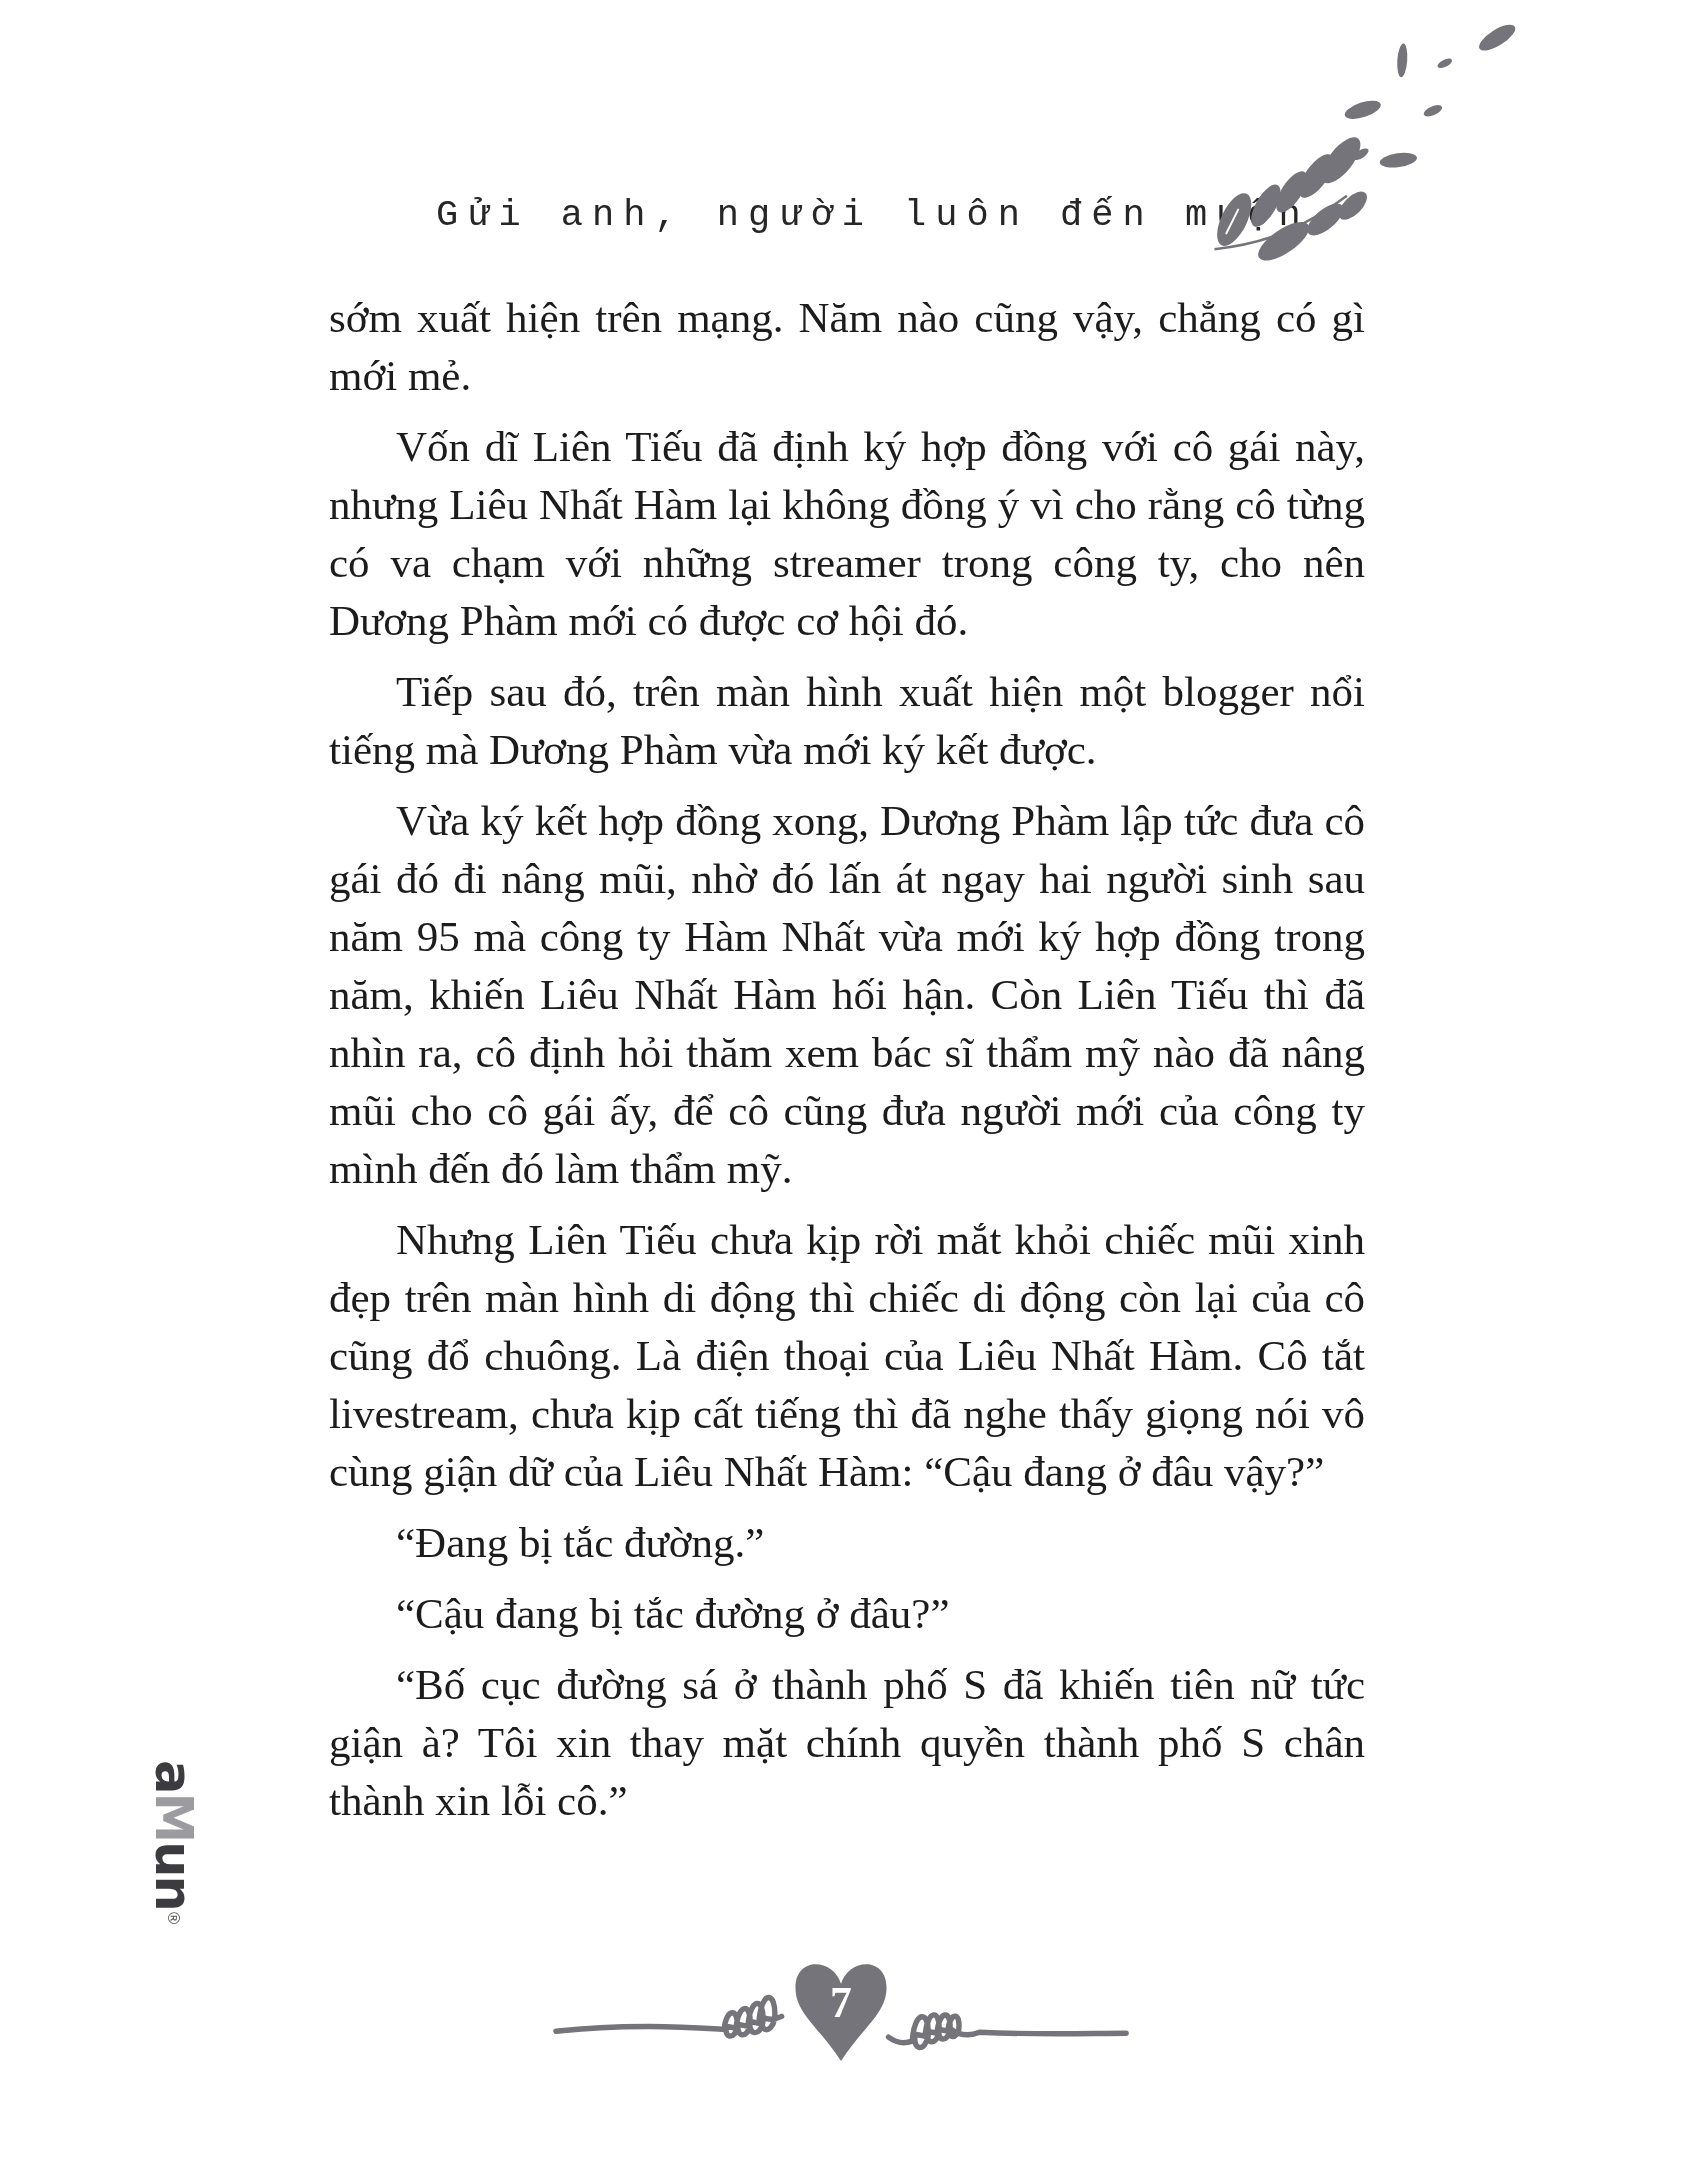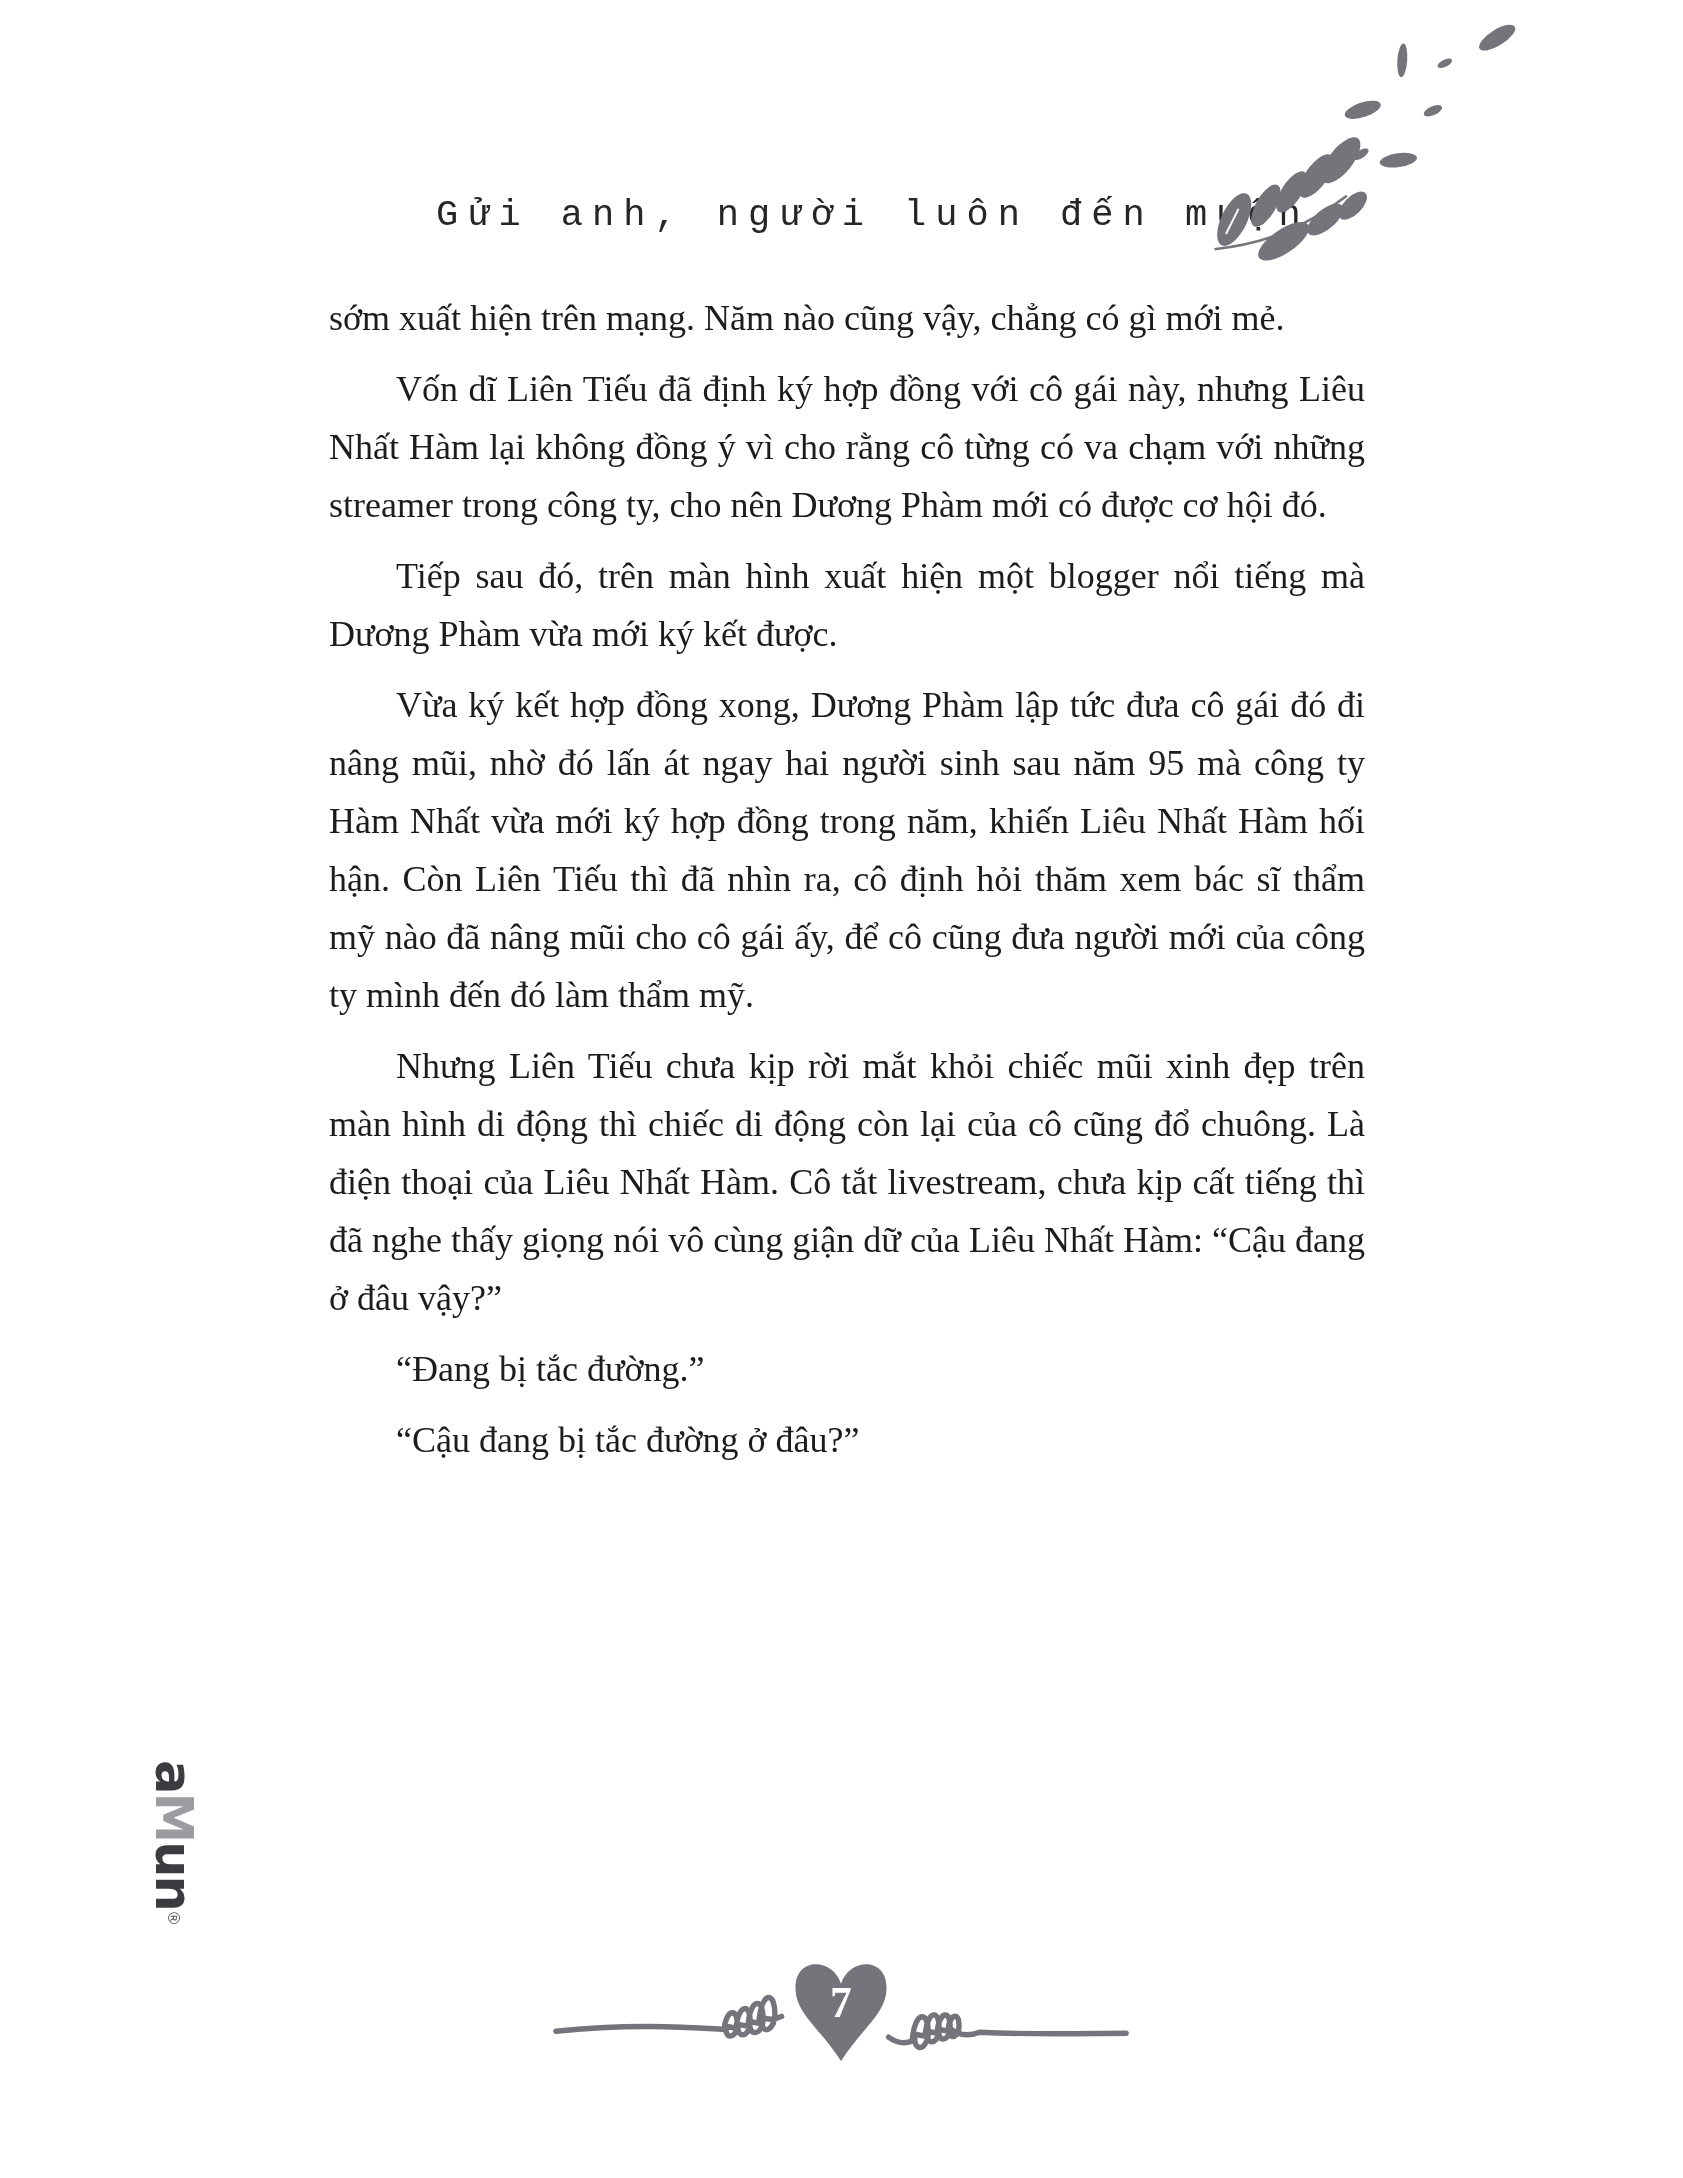--- a/index.html
+++ b/index.html
@@ -24,21 +24,21 @@
   .leaves-svg{
     position:absolute;
     left:1212px;top:6px;
     width:341px;height:259px;
   }
   
   .body-text{
     position:absolute;
     left:329px;top:289px;
     width:1036px;
-    font-size:36px;
+    font-size:43px;
     line-height:58px;
     color:#1c1c1c;
     text-align:justify;
   }
   .body-text p{margin:0 0 13px 0;}
   .body-text p.indent{text-indent:67px;}
   
   .amun-logo{
     position:absolute;
     left:95px;top:1764px;
@@ -102,20 +102,21 @@
   </svg>
 
   <div class="body-text">
     <p>sớm xuất hiện trên mạng. Năm nào cũng vậy, chẳng có gì mới mẻ.</p>
     <p class="indent">Vốn dĩ Liên Tiếu đã định ký hợp đồng với cô gái này, nhưng Liêu Nhất Hàm lại không đồng ý vì cho rằng cô từng có va chạm với những streamer trong công ty, cho nên Dương Phàm mới có được cơ hội đó.</p>
     <p class="indent">Tiếp sau đó, trên màn hình xuất hiện một blogger nổi tiếng mà Dương Phàm vừa mới ký kết được.</p>
     <p class="indent">Vừa ký kết hợp đồng xong, Dương Phàm lập tức đưa cô gái đó đi nâng mũi, nhờ đó lấn át ngay hai người sinh sau năm 95 mà công ty Hàm Nhất vừa mới ký hợp đồng trong năm, khiến Liêu Nhất Hàm hối hận. Còn Liên Tiếu thì đã nhìn ra, cô định hỏi thăm xem bác sĩ thẩm mỹ nào đã nâng mũi cho cô gái ấy, để cô cũng đưa người mới của công ty mình đến đó làm thẩm mỹ.</p>
     <p class="indent">Nhưng Liên Tiếu chưa kịp rời mắt khỏi chiếc mũi xinh đẹp trên màn hình di động thì chiếc di động còn lại của cô cũng đổ chuông. Là điện thoại của Liêu Nhất Hàm. Cô tắt livestream, chưa kịp cất tiếng thì đã nghe thấy giọng nói vô cùng giận dữ của Liêu Nhất Hàm: “Cậu đang ở đâu vậy?”</p>
     <p class="indent">“Đang bị tắc đường.”</p>
     <p class="indent">“Cậu đang bị tắc đường ở đâu?”</p>
+    <p class="indent">“Bố cục đường sá ở thành phố S đã khiến tiên nữ tức giận à? Tôi xin thay mặt chính quyền thành phố S chân thành xin lỗi cô.”</p>
   </div>
 
   <div class="amun-logo">
     <div class="amun-inner">
         <span>a</span>
         <span class="m">M</span>
         <span>un</span>
         <span class="reg">®</span>
       </div>
   </div>

